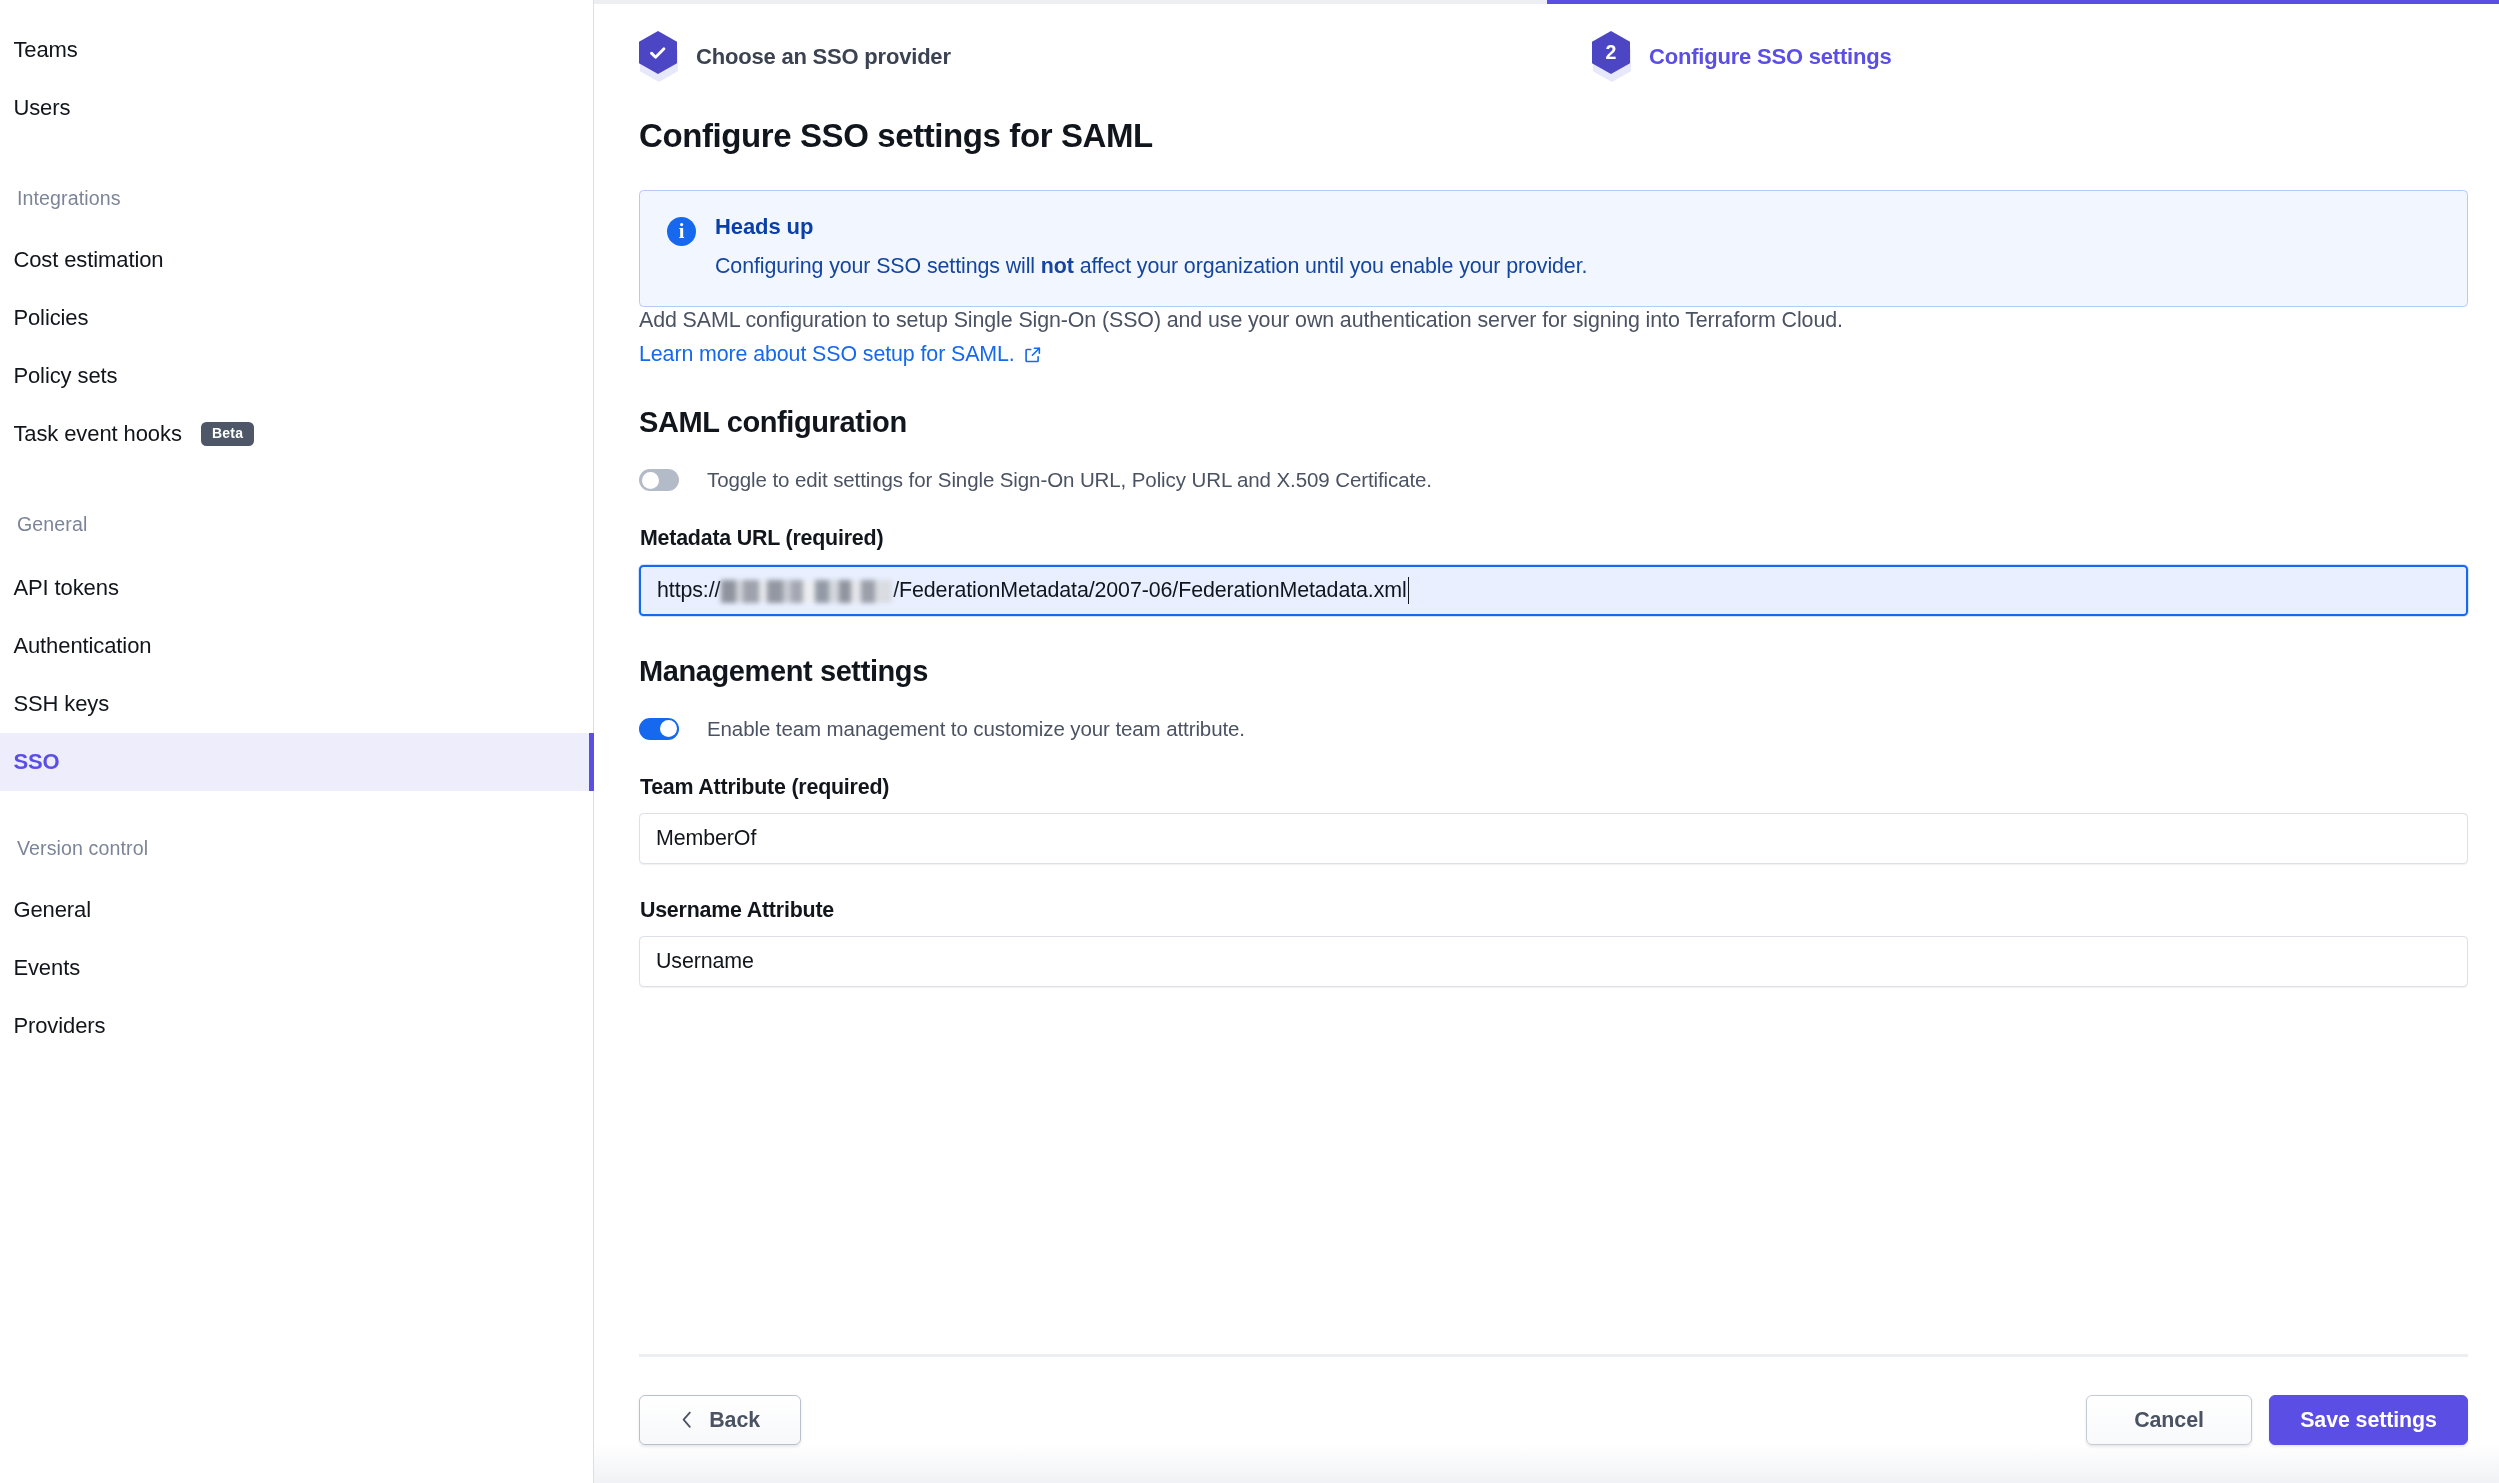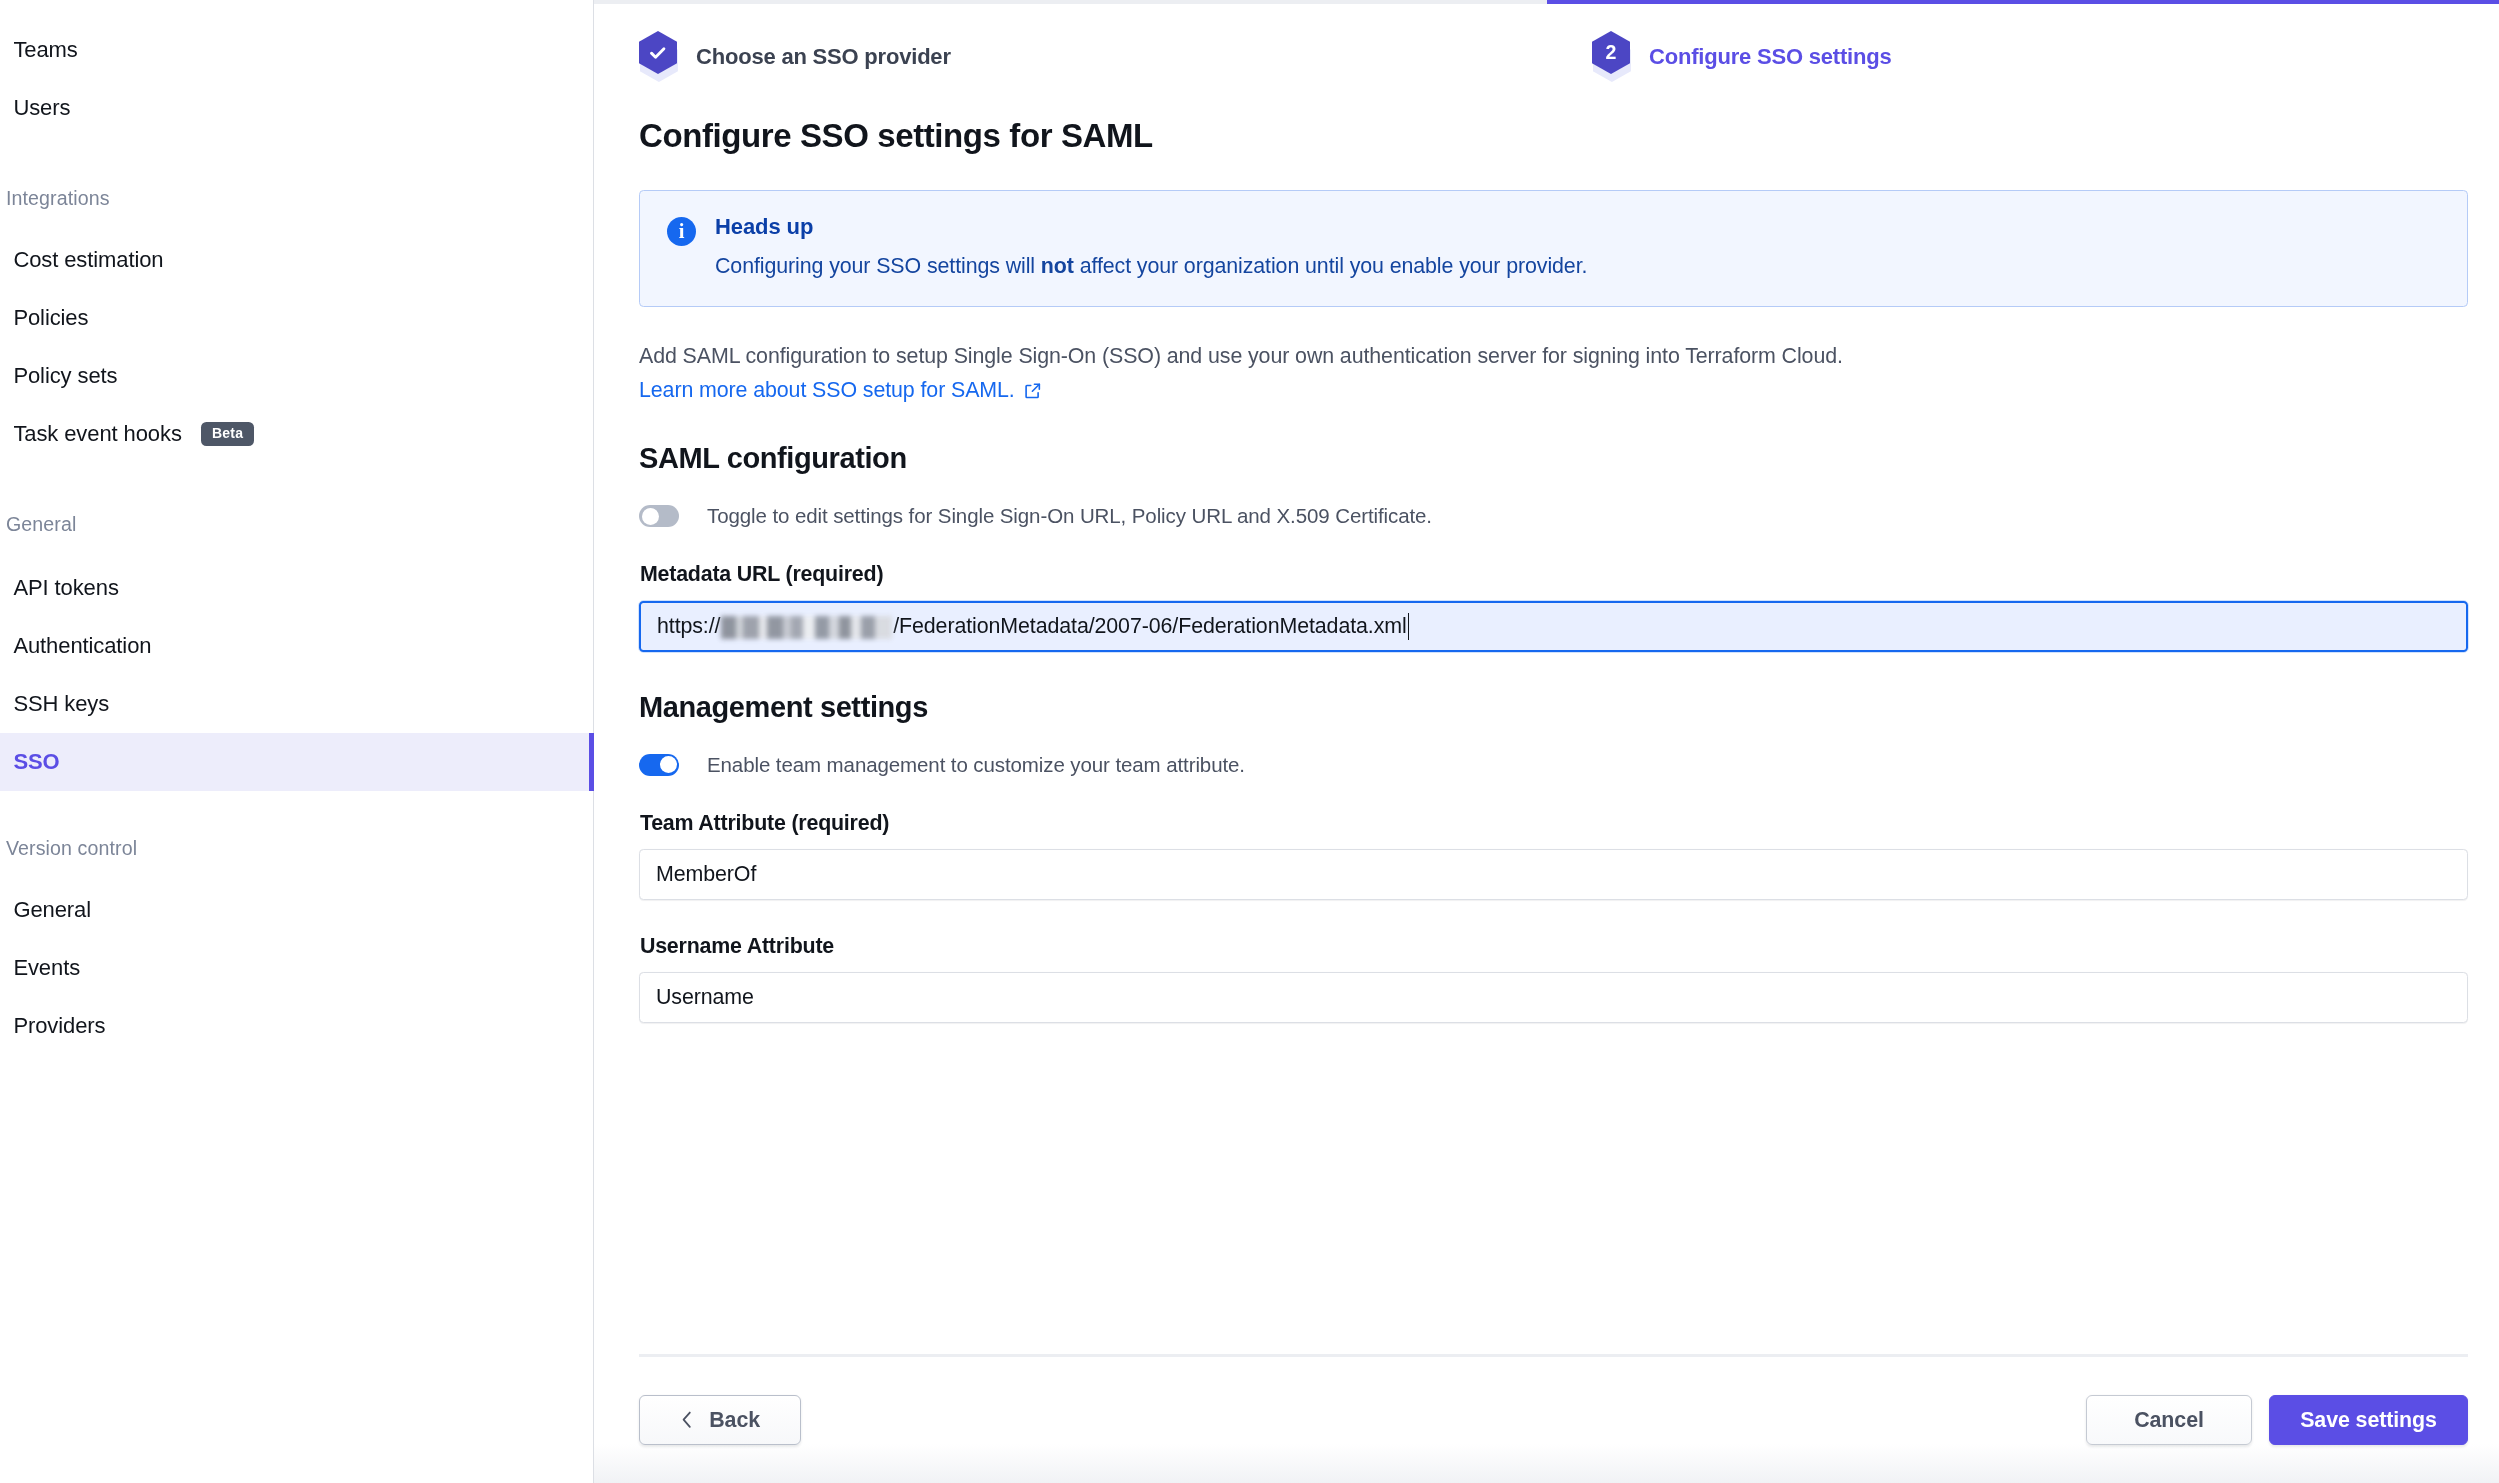--- a/index.html
+++ b/index.html
@@ -52,21 +52,21 @@
     top: 0;
     width: 6.2px;
     height: 100%;
     background: #5b4ee5;
   }
 
   .nav-section-label {
     display: flex;
     align-items: flex-end;
     height: 46px;
-    padding-left: 6px;
+    padding-left: 17px;
     font-size: 19.6px;
     color: #7c8598;
     letter-spacing: 0.1px;
   }
 
   .beta-badge {
     display: inline-flex;
     align-items: center;
     justify-content: center;
     margin-left: 19.6px;
@@ -196,21 +196,20 @@
   .alert .alert-text {
     margin-top: 12.5px;
     font-size: 21.4px;
     color: #14459f;
     letter-spacing: -0.1px;
     line-height: 1.25;
   }
   .alert .alert-text b { font-weight: 700; }
 
   .desc {
-    margin-top: 36px;
     font-size: 21.4px;
     color: #4b5262;
     letter-spacing: -0.1px;
     line-height: 1.3;
   }
   .link {
     display: inline-flex;
     align-items: center;
     margin-top: 7.1px;
     font-size: 21.4px;

